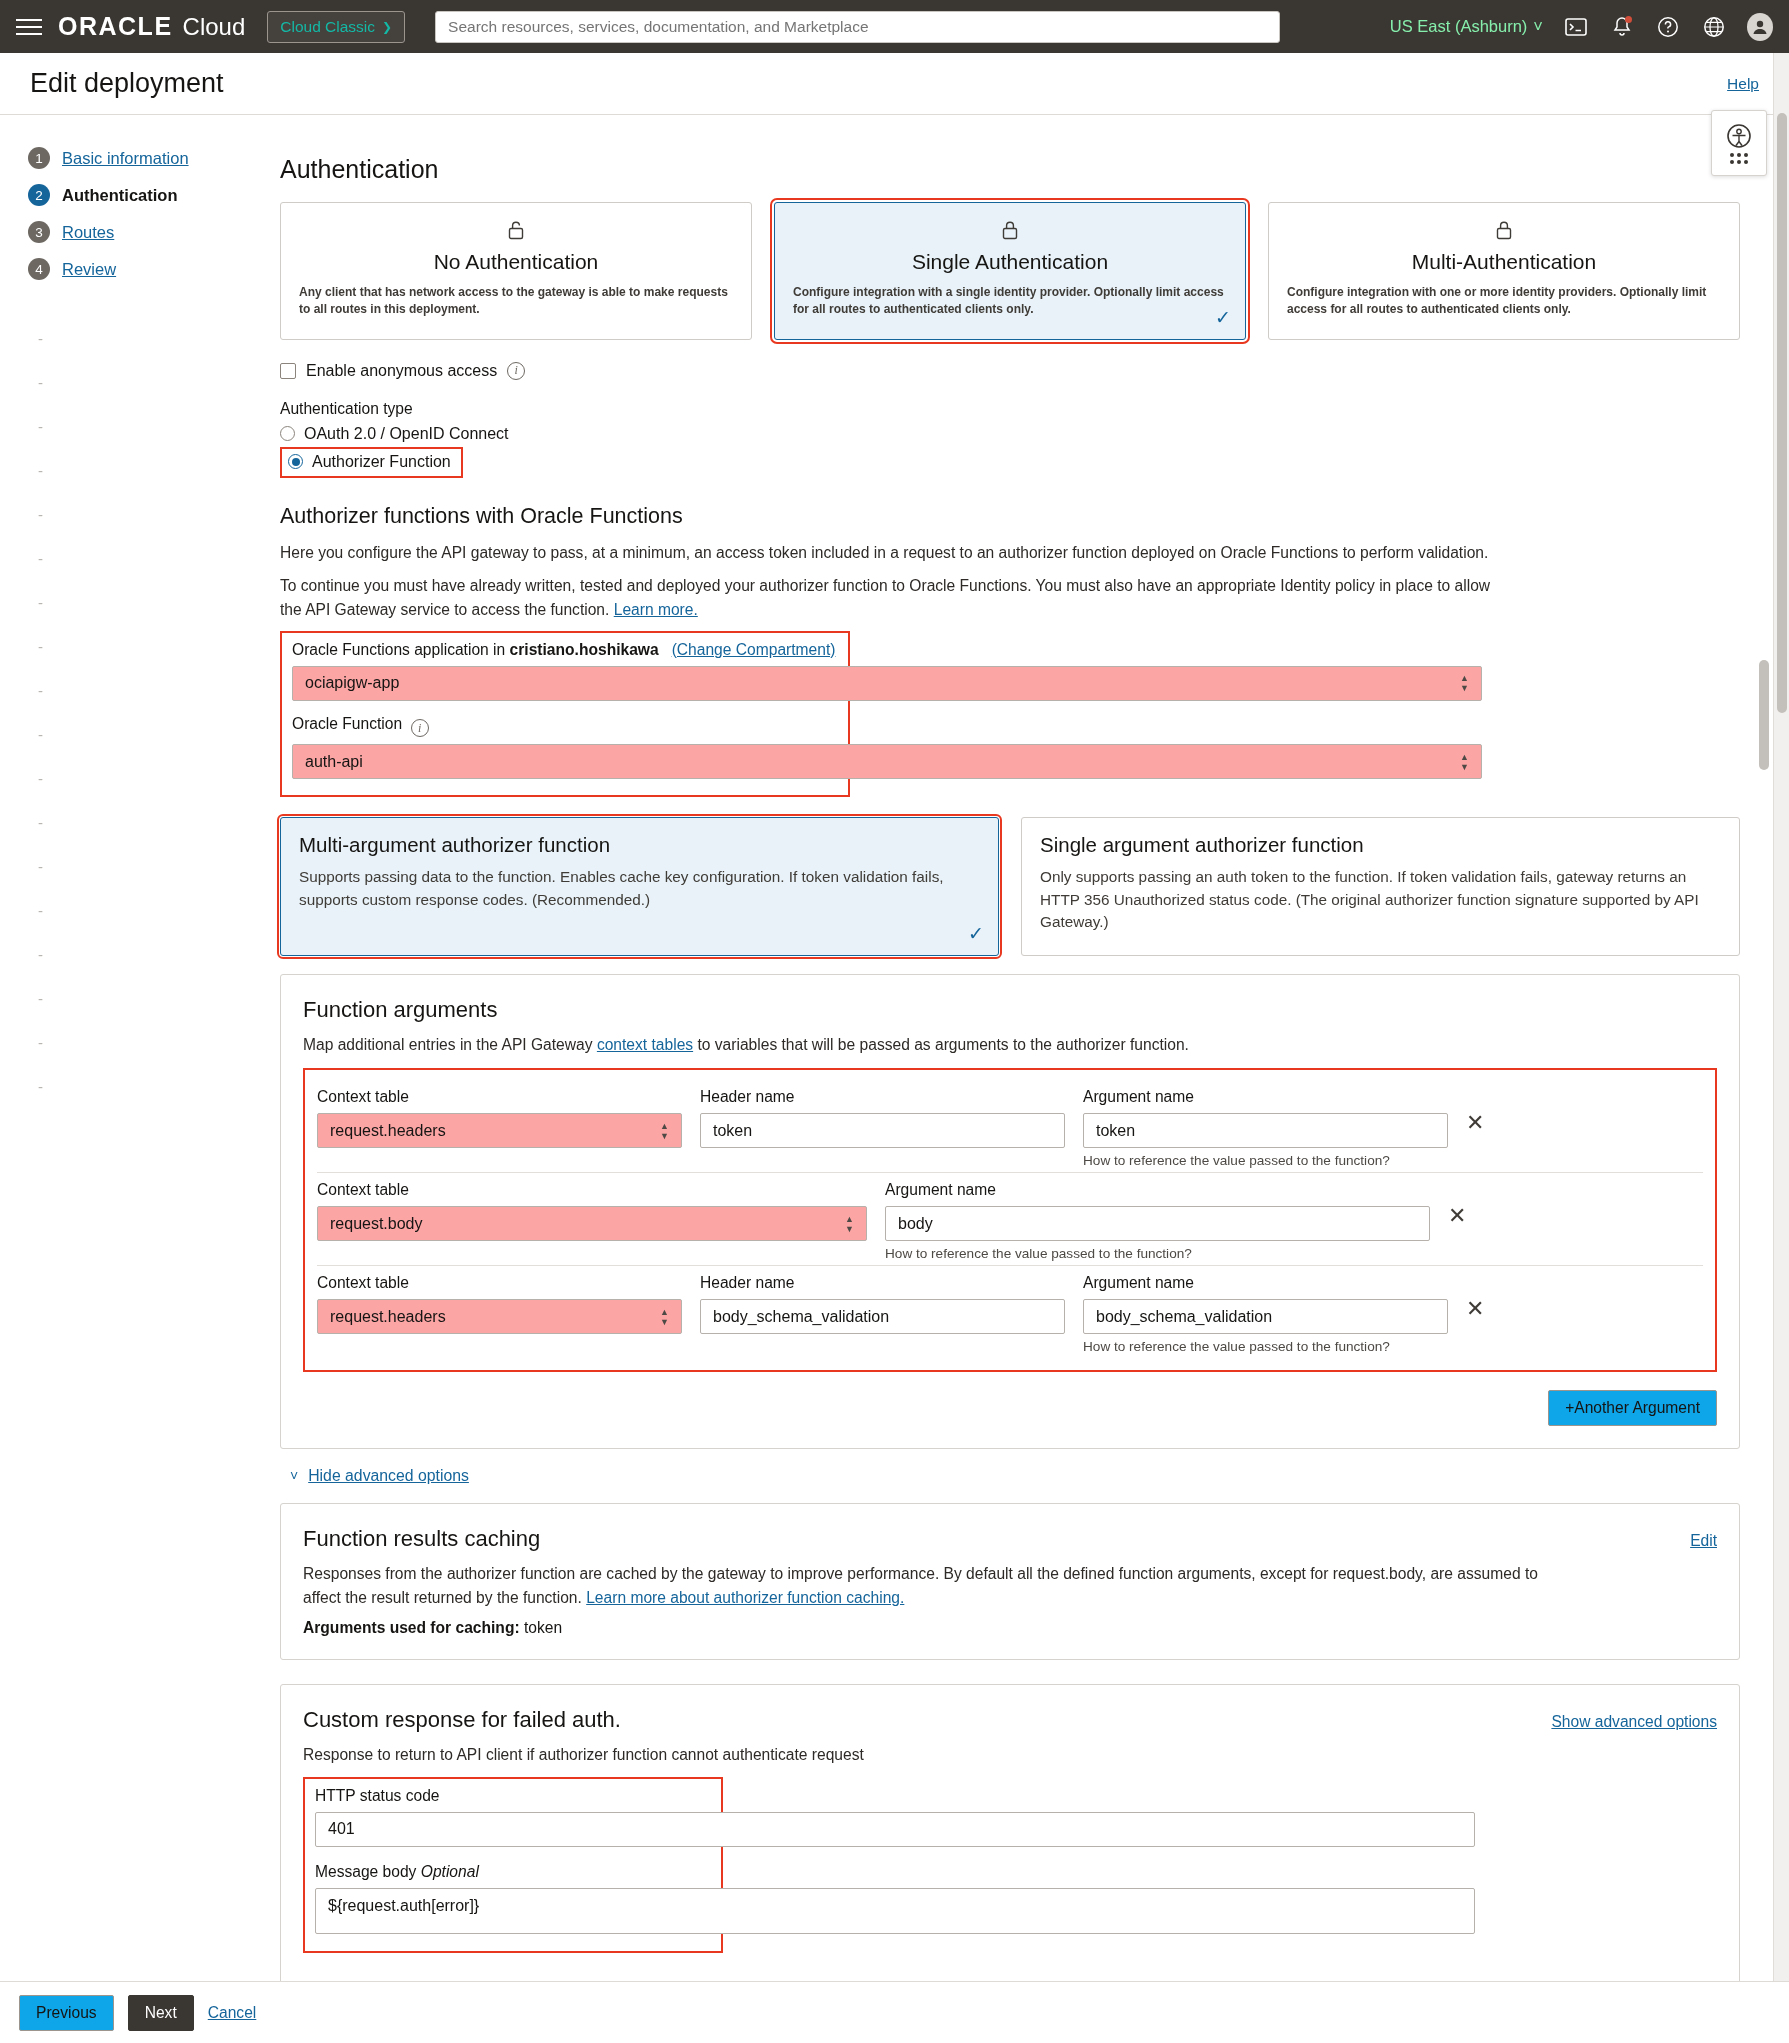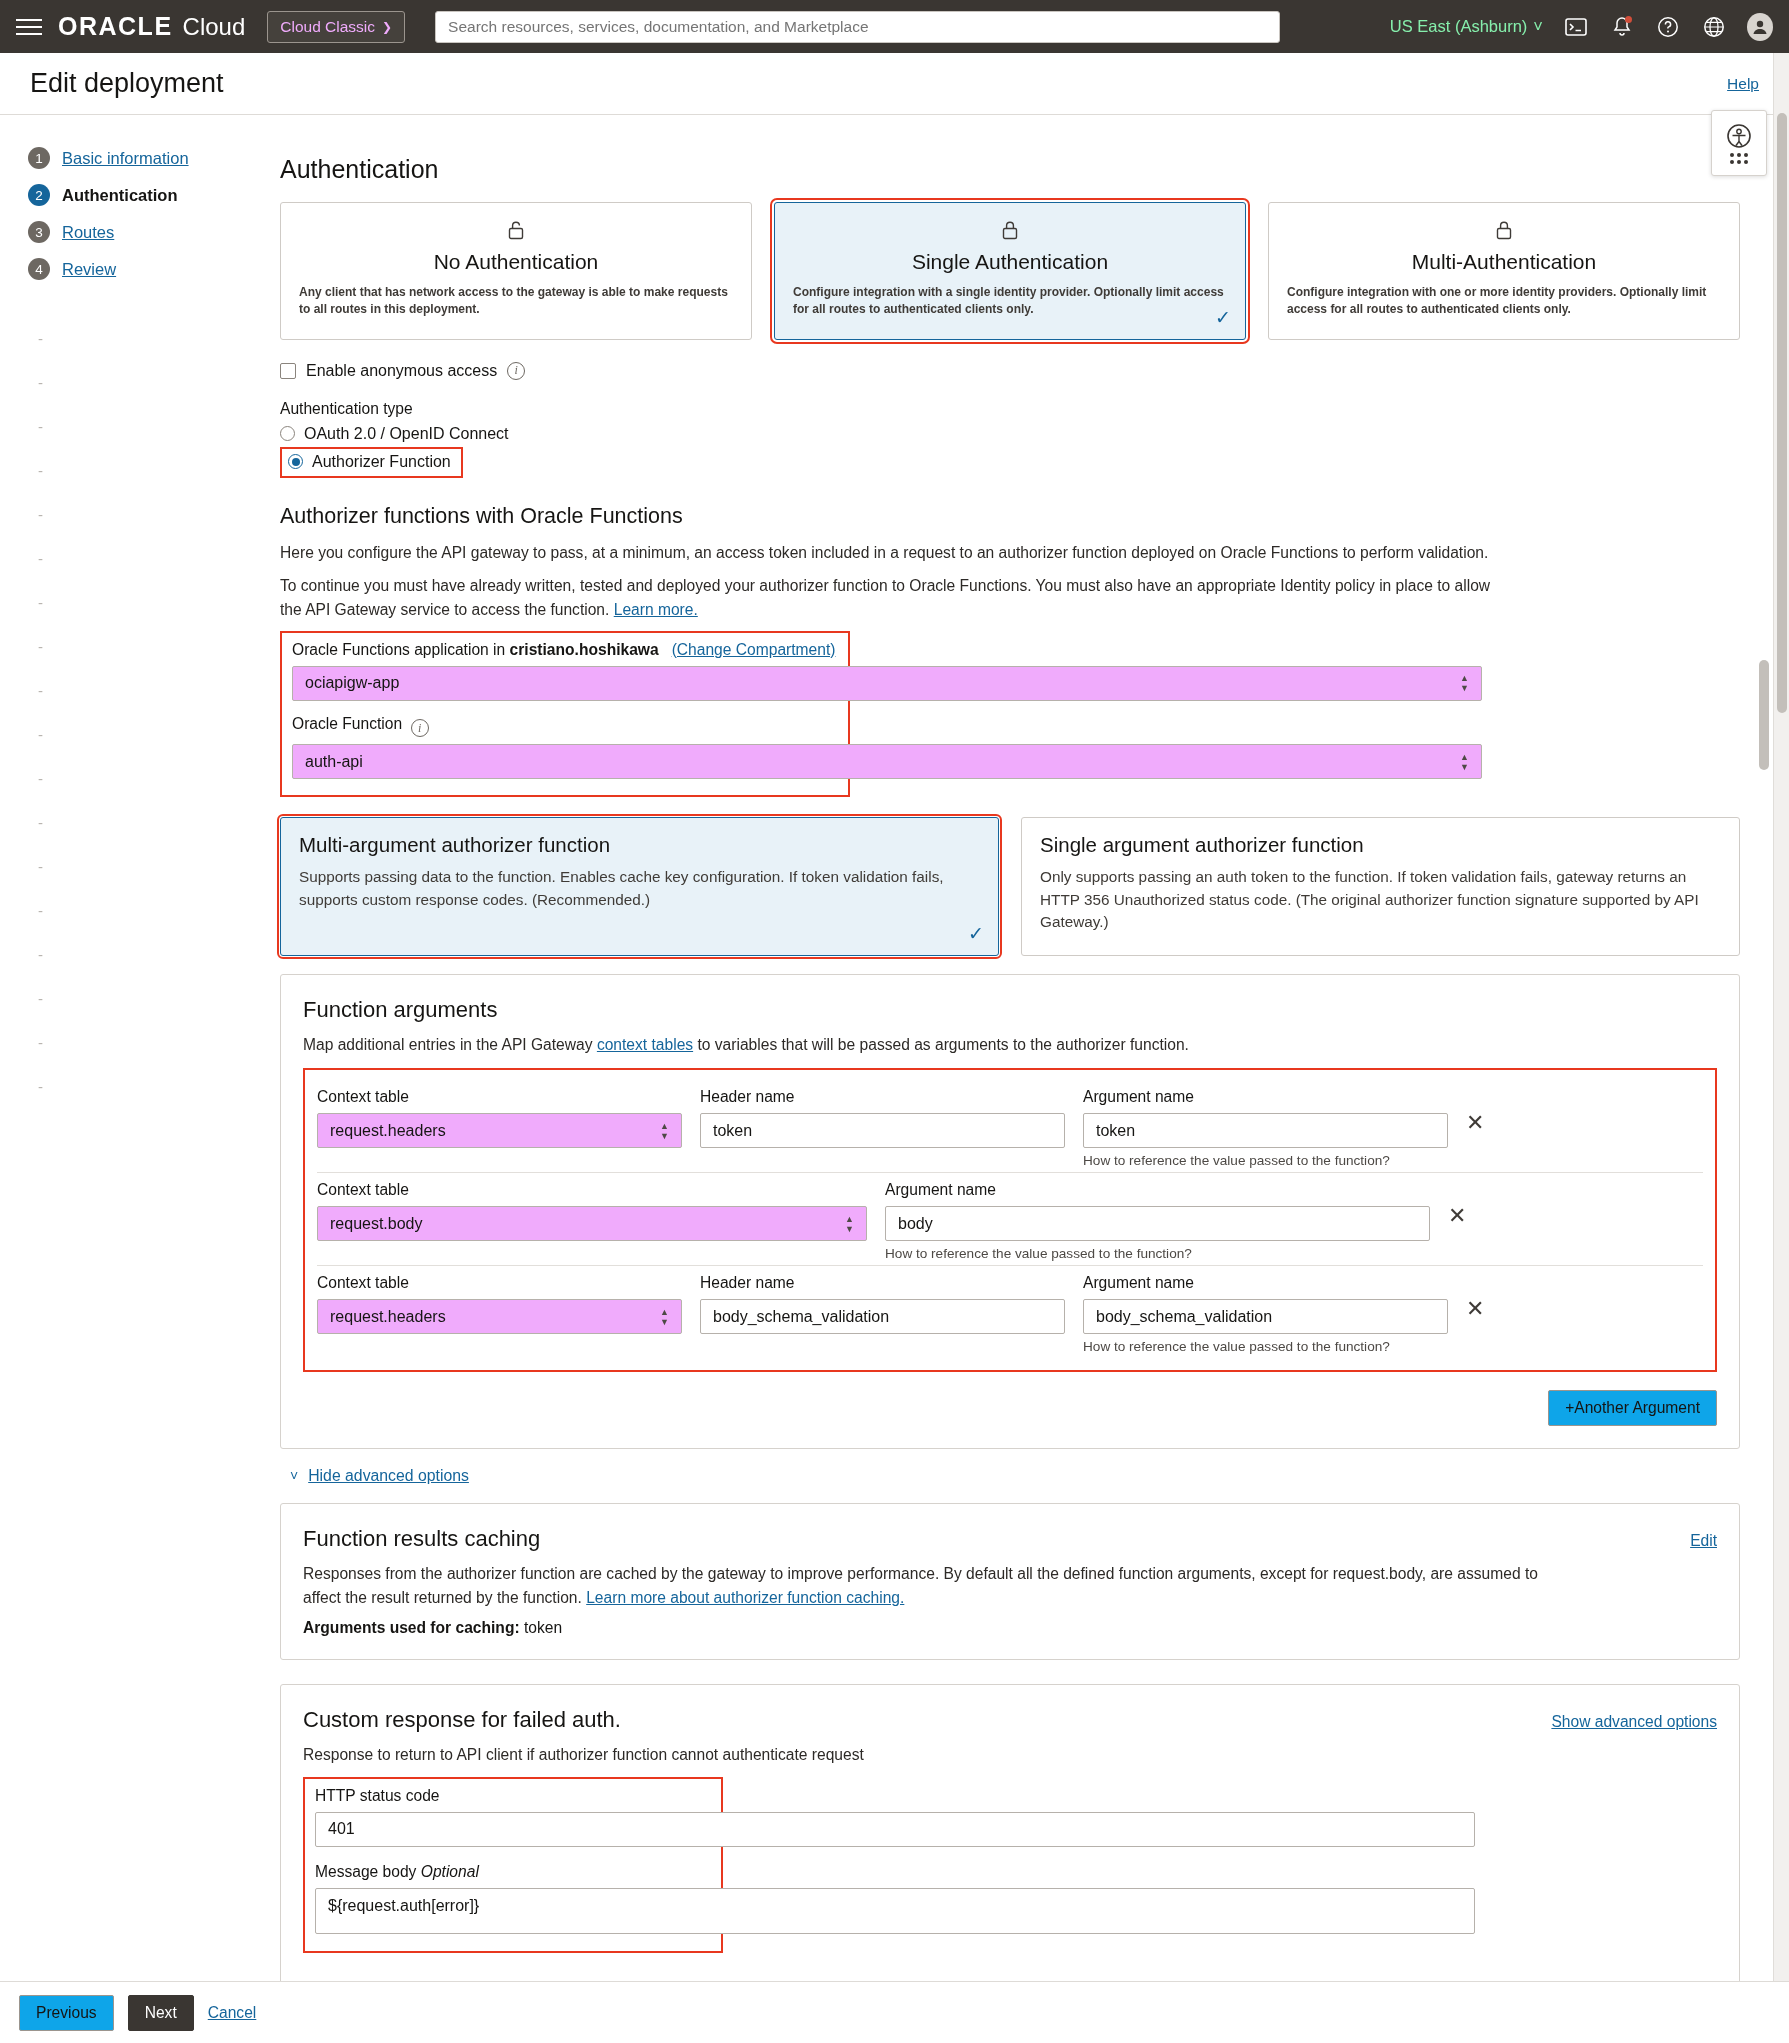--- a/index.html
+++ b/index.html
@@ -31,21 +31,21 @@
   }
   .hamburger span { display: block; height: 2px; background: #fff; width: 26px; }
   .oracle-logo { display: flex; align-items: center; gap: 10px; margin-right: 22px; }
   .oracle-word {
     font-size: 25px; font-weight: bold; letter-spacing: 1.5px;
     color: #fff; font-family: "Liberation Sans", sans-serif;
   }
   .cloud-word { font-size: 24px; color: #fff; font-weight: 300; }
   .cloud-classic {
     border: 1px solid #9b958e; border-radius: 3px;
-    padding: 6px 12px; font-size: 15.5px; color: #f0abfc;
+    padding: 6px 12px; font-size: 15.5px; color: #14b8a6;
     display: flex; align-items: center; gap: 7px; cursor: pointer;
     background: #45413c;
   }
   .cloud-classic .chev { font-size: 12px; }
   .search-wrap { flex: 0 0 845px; margin-left: 30px; }
   .search-input {
     width: 845px; height: 32px; border-radius: 3px; border: 1px solid #c9c5c0;
     background: #fff; padding: 0 12px; font-size: 15.5px; color: #5a5550;
     font-family: "Liberation Sans", sans-serif;
   }
@@ -127,21 +127,21 @@
   .radio.checked::after { content: ""; width: 8px; height: 8px; border-radius: 50%; background: #15659b; }
   .radio-label { font-size: 16px; }
   .radio-hl { border: 2px solid #e8381f; padding: 4px 10px 5px 6px; display: inline-flex; align-items: center; gap: 9px; }
 
   p.para { font-size: 15.6px; line-height: 1.5; margin: 8px 0 10px 0; color: #2d2a27; max-width: 1220px; }
   a.link { color: #15659b; text-decoration: underline; cursor: pointer; }
 
   .box-hl { border: 2px solid #e8381f; padding: 8px 10px 10px 10px; }
   .sel-row { margin-bottom: 6px; }
   .select-ctl {
-    width: 100%; height: 35px; border: 1px solid #b6b1ab; border-radius: 2px; background: #f0abfc;
+    width: 100%; height: 35px; border: 1px solid #b6b1ab; border-radius: 2px; background: #fca5a5;
     display: flex; align-items: center; padding: 0 12px; font-size: 16px; position: relative;
     cursor: pointer;
   }
   .select-ctl .spinner {
     position: absolute; right: 12px; display: flex; flex-direction: column; gap: 2px;
     font-size: 9px; line-height: 8px; color: #4d4945;
   }
   .input-ctl {
     width: 100%; height: 35px; border: 1px solid #b6b1ab; border-radius: 2px; background: #fff;
     padding: 0 12px; font-size: 16px; font-family: "Liberation Sans", sans-serif; color: #161513;

